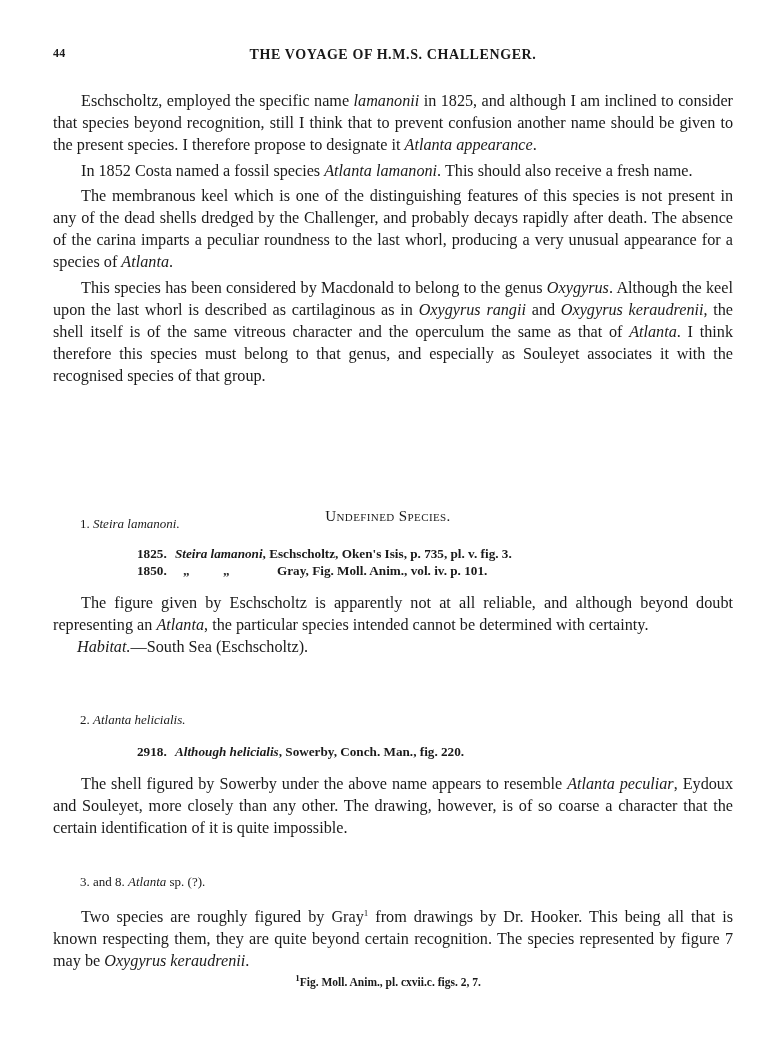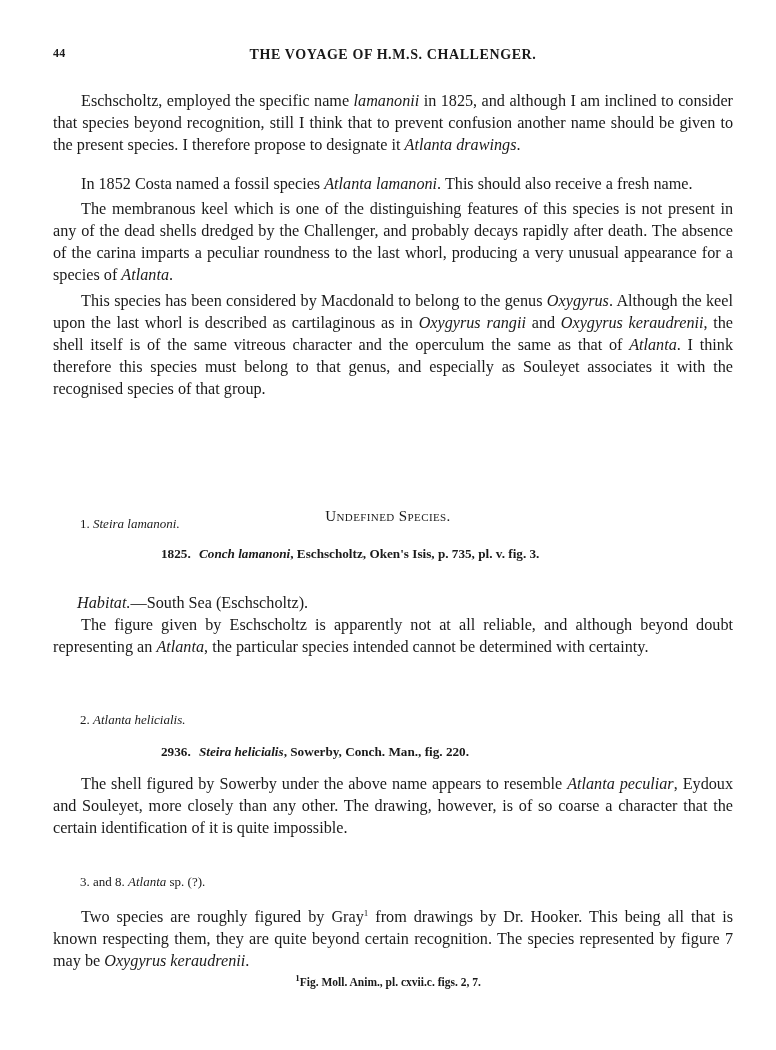--- a/index.html
+++ b/index.html
@@ -77,21 +77,21 @@
     }
     .synonymy {
       position: absolute;
       left: 137px;
       font-family: "Liberation Serif", serif;
       font-size: 13.2px;
       line-height: 16.5px;
       font-weight: bold;
     }
     .synonymy .row { white-space: pre; }
-    .synonymy .yr { display: inline-block; width: 38px; margin-left: 24px; }
+    .synonymy .yr { display: inline-block; width: 38px; }
     .ditto { display: inline-block; width: 40px; text-align: left; }
     .footnote {
       position: absolute;
       left: 0; width: 776px;
       top: 976px;
       text-align: center;
       font-family: Liberation Serif, serif;
       font-size: 11.5px;
       font-weight: bold;
     }
@@ -101,46 +101,47 @@
 <body>
 
 <div class="page">
 
   <div class="running-head">
     <span class="page-number">44</span>
     <span class="running-title">THE VOYAGE OF H.M.S. CHALLENGER.</span>
   </div>
 
   <div class="body-text" style="top:90px;">
-    <p class="para"><span>Eschscholtz, employed the specific name </span><i>lamanonii</i><span> in 1825, and although I am inclined to consider that species beyond recognition, still I think that to prevent confusion another name should be given to the present species.  I therefore propose to designate it </span><i>Atlanta drawings</i><span>.</span></p>
-    <p class="para" style="margin-top:16px;"><span>In 1852 Costa named a fossil species </span><i>Atlanta lamanoni</i><span>.  This should also receive a fresh name.</span></p>
+    <p class="para"><span>Eschscholtz, employed the specific name </span><i>lamanonii</i><span> in 1825, and although I am inclined to consider that species beyond recognition, still I think that to prevent confusion another name should be given to the present species.  I therefore propose to designate it </span><i>Atlanta appearance</i><span>.</span></p>
+    <p class="para" style="margin-top:3px;"><span>In 1852 Costa named a fossil species </span><i>Atlanta lamanoni</i><span>.  This should also receive a fresh name.</span></p>
     <p class="para" style="margin-top:3px;"><span>The membranous keel which is one of the distinguishing features of this species is not present in any of the dead shells dredged by the Challenger, and probably decays rapidly after death.  The absence of the carina imparts a peculiar roundness to the last whorl, producing a very unusual appearance for a species of </span><i>Atlanta</i><span>.</span></p>
     <p class="para" style="margin-top:3px;"><span>This species has been considered by Macdonald to belong to the genus </span><i>Oxygyrus</i><span>.  Although the keel upon the last whorl is described as cartilaginous as in </span><i>Oxygyrus rangii</i><span> and </span><i>Oxygyrus keraudrenii</i><span>, the shell itself is of the same vitreous character and the operculum the same as that of </span><i>Atlanta</i><span>.  I think therefore this species must belong to that genus, and especially as Souleyet associates it with the recognised species of that group.</span></p>
   </div>
 
   <div class="section-head" style="top:508px;">Undefined Species.</div>
 
   <div class="entry-title" style="top:516px;">
     <span>1.</span>
     <i>Steira lamanoni.</i>
   </div>
   <div class="synonymy" style="top:546px;">
-    <div class="row"><span class="yr">1825.</span><i>Conch lamanoni</i><span>, Eschscholtz, Oken's Isis, p. 735, pl. v. fig. 3.</span></div>
+    <div class="row"><span class="yr">1825.</span><i>Steira lamanoni</i><span>, Eschscholtz, Oken's Isis, p. 735, pl. v. fig. 3.</span></div>
+    <div class="row"><span class="yr">1850.</span><span class="ditto" style="padding-left:8px;">„</span><span class="ditto" style="width:54px;">„</span><span>Gray, Fig. Moll. Anim., vol. iv. p. 101.</span></div>
   </div>
   <div class="body-text" style="top:592px;">
+    <p class="para"><span>The figure given by Eschscholtz is apparently not at all reliable, and although beyond doubt representing an </span><i>Atlanta</i><span>, the particular species intended cannot be determined with certainty.</span></p>
     <p class="para" style="text-indent:24px;"><i>Habitat.</i><span>—South Sea (Eschscholtz).</span></p>
-    <p class="para"><span>The figure given by Eschscholtz is apparently not at all reliable, and although beyond doubt representing an </span><i>Atlanta</i><span>, the particular species intended cannot be determined with certainty.</span></p>
   </div>
 
   <div class="entry-title" style="top:712px;text-align:right;">
     <span>2.</span>
     <i>Atlanta helicialis.</i>
   </div>
   <div class="synonymy" style="top:744px;">
-    <div class="row"><span class="yr">2936.</span><i>Steira helicialis</i><span>, Sowerby, Conch. Man., fig. 220.</span></div>
+    <div class="row"><span class="yr">2918.</span><i>Although helicialis</i><span>, Sowerby, Conch. Man., fig. 220.</span></div>
   </div>
   <div class="body-text" style="top:773px;">
     <p class="para"><span>The shell figured by Sowerby under the above name appears to resemble </span><i>Atlanta peculiar</i><span>, Eydoux and Souleyet, more closely than any other.  The drawing, however, is of so coarse a character that the certain identification of it is quite impossible.</span></p>
   </div>
 
   <div class="entry-title" style="top:874px;">
     <span>3. and 8.</span>
     <i>Atlanta</i><span> sp. (?).</span>
   </div>
   <div class="body-text" style="top:906px;">

